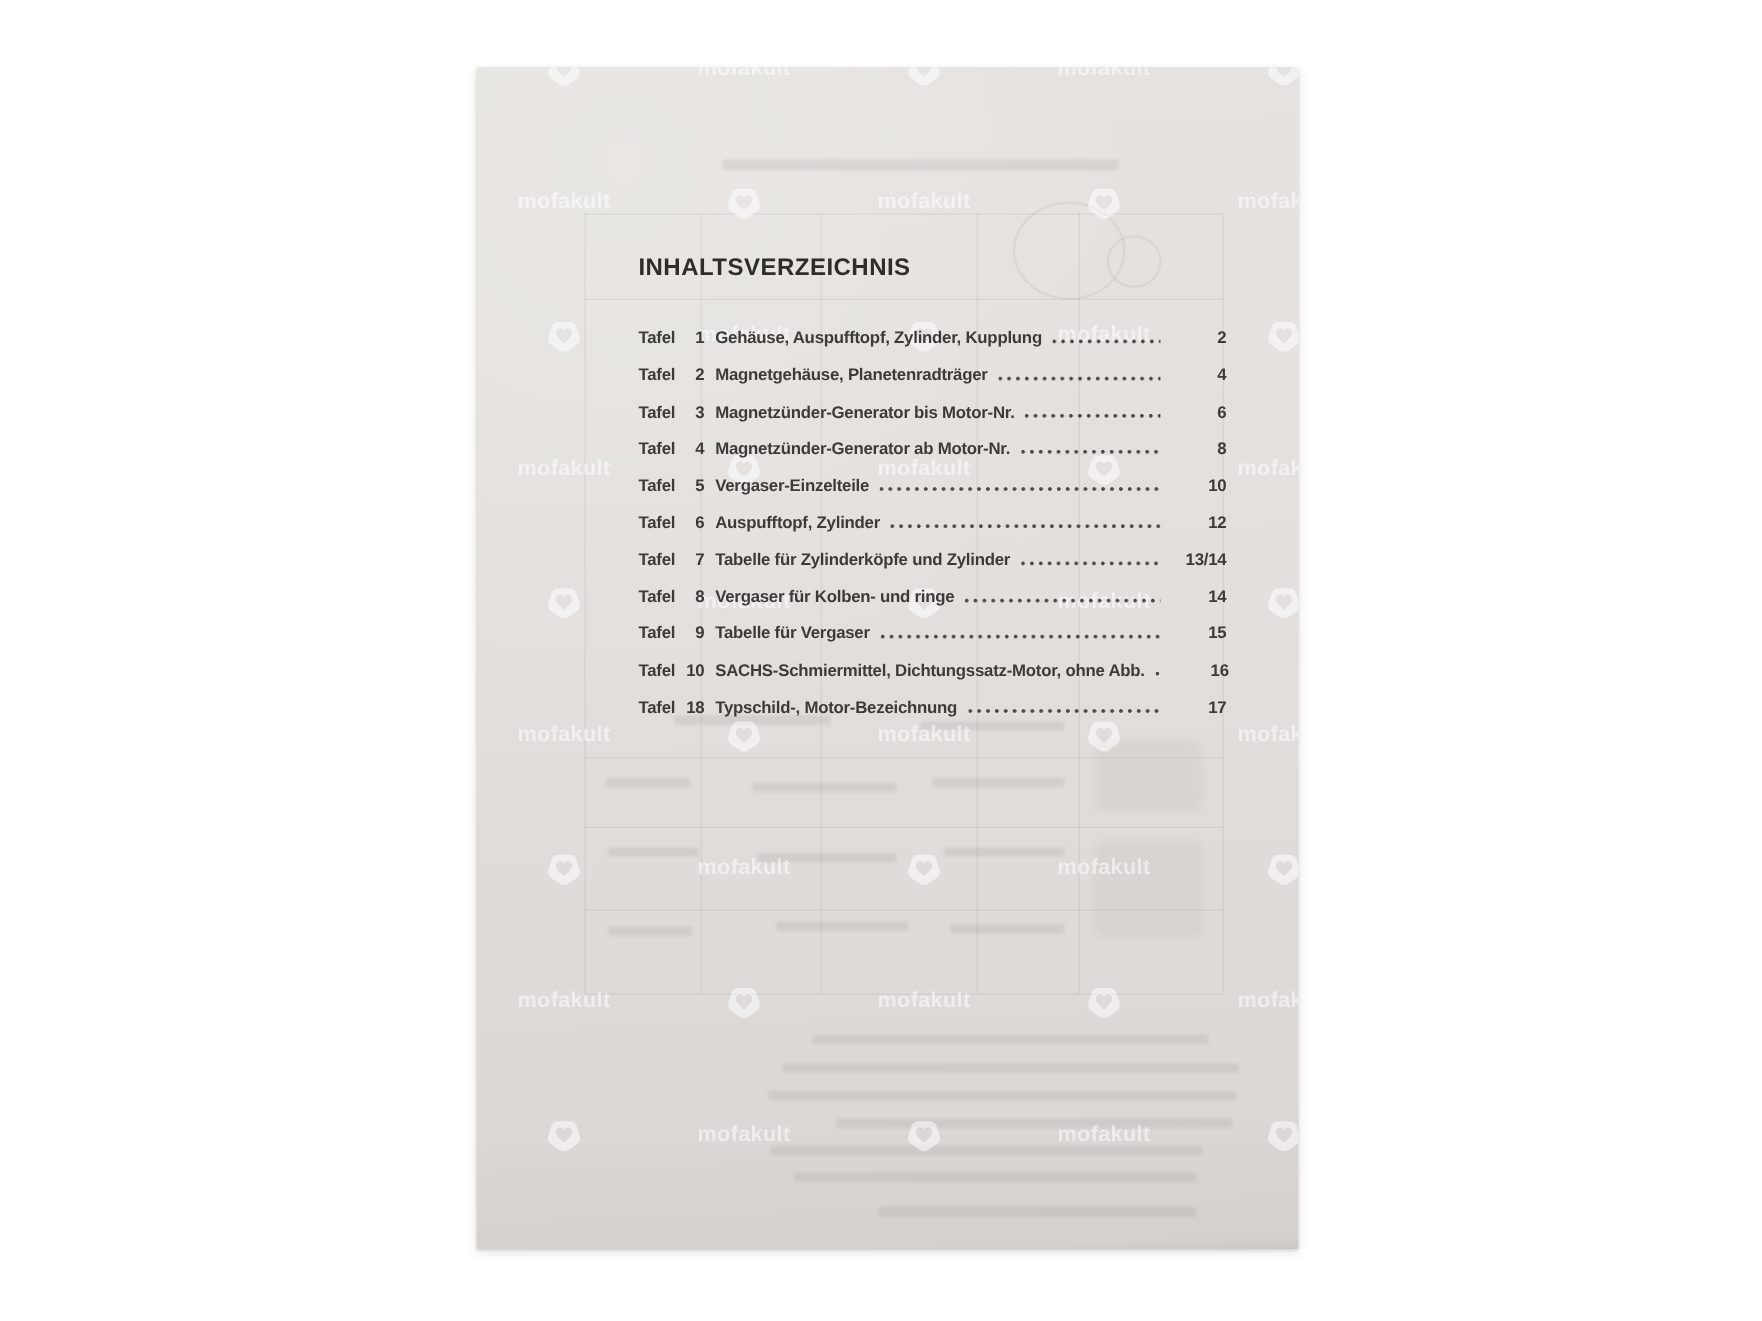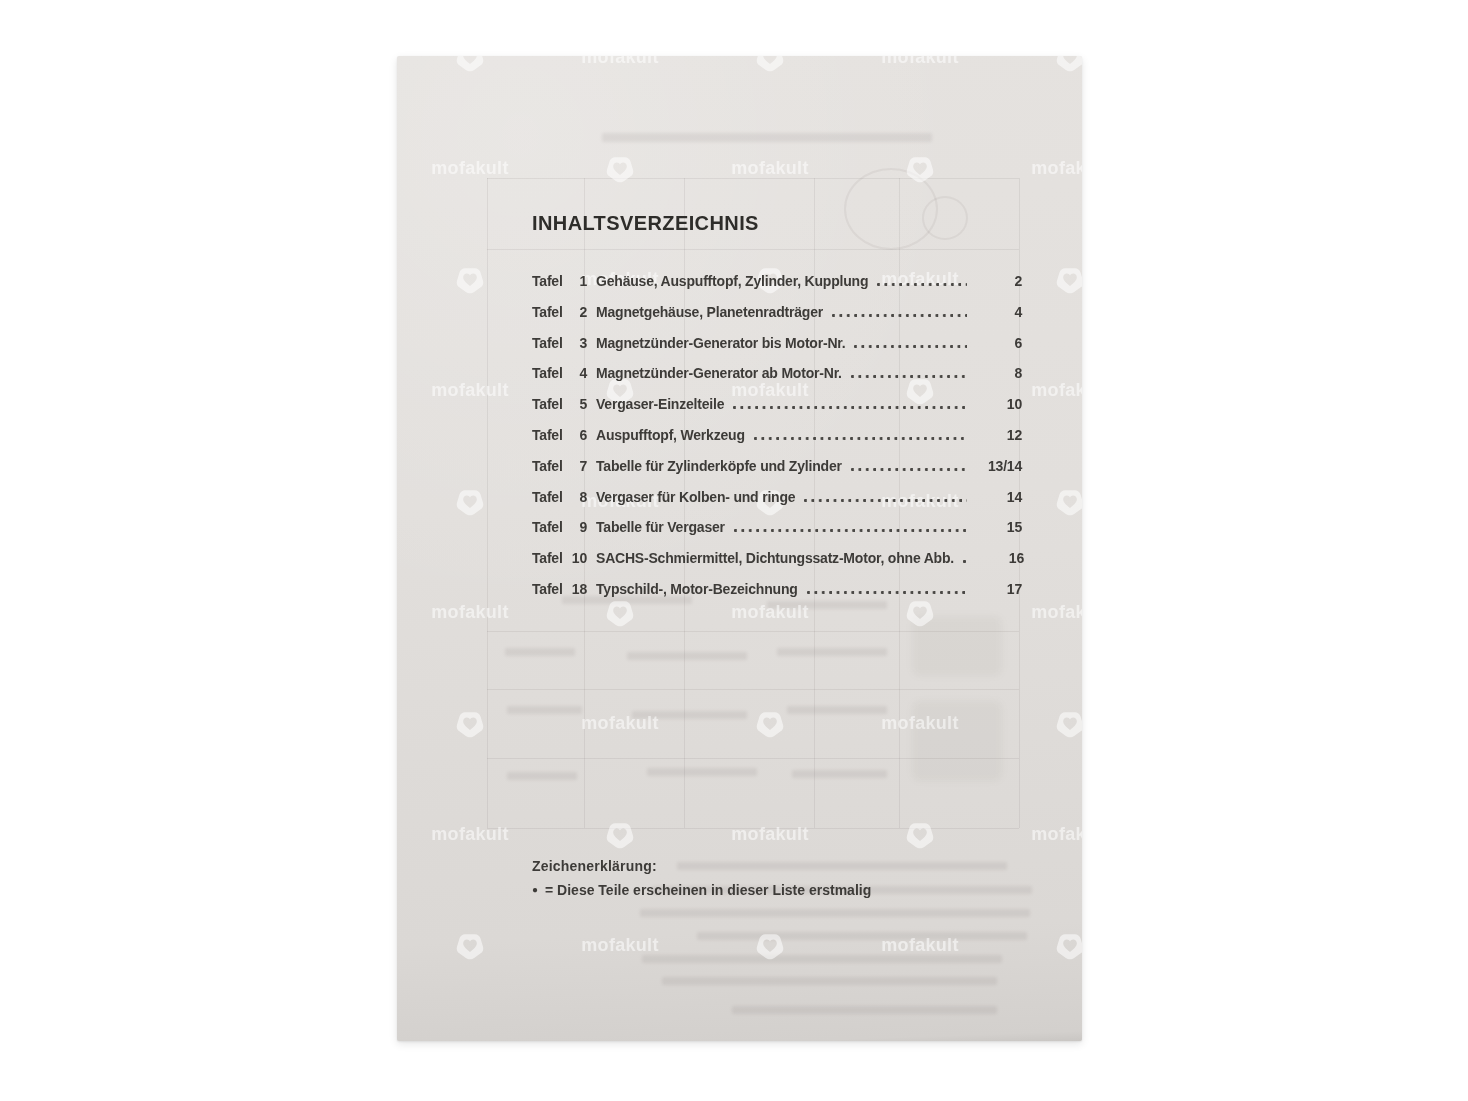--- a/index.html
+++ b/index.html
@@ -494,21 +494,21 @@
     <span class="t-label">Tafel</span>
     <span class="t-num">5</span>
     <span class="t-title">Vergaser-Einzelteile</span>
     <span class="t-leader"></span>
     <span class="t-page">10</span>
   </div>
 
   <div class="toc-row">
     <span class="t-label">Tafel</span>
     <span class="t-num">6</span>
-    <span class="t-title">Auspufftopf, Werkzeug</span>
+    <span class="t-title">Auspufftopf, Zylinder</span>
     <span class="t-leader"></span>
     <span class="t-page">12</span>
   </div>
 
   <div class="toc-row">
     <span class="t-label">Tafel</span>
     <span class="t-num">7</span>
     <span class="t-title">Tabelle für Zylinderköpfe und Zylinder</span>
     <span class="t-leader"></span>
     <span class="t-page">13/14</span>
@@ -540,20 +540,13 @@
 
   <div class="toc-row">
     <span class="t-label">Tafel</span>
     <span class="t-num">18</span>
     <span class="t-title">Typschild-, Motor-Bezeichnung</span>
     <span class="t-leader"></span>
     <span class="t-page">17</span>
   </div>
 </div>
 
-  <div class="legend">
-    <div class="legend-heading">Zeichenerklärung:</div>
-    <div class="legend-line">
-      <span class="legend-bullet">●</span>
-      <span>= Diese Teile erscheinen in dieser Liste erstmalig</span>
-    </div>
-  </div>
 </div>
 
 </body></html>

